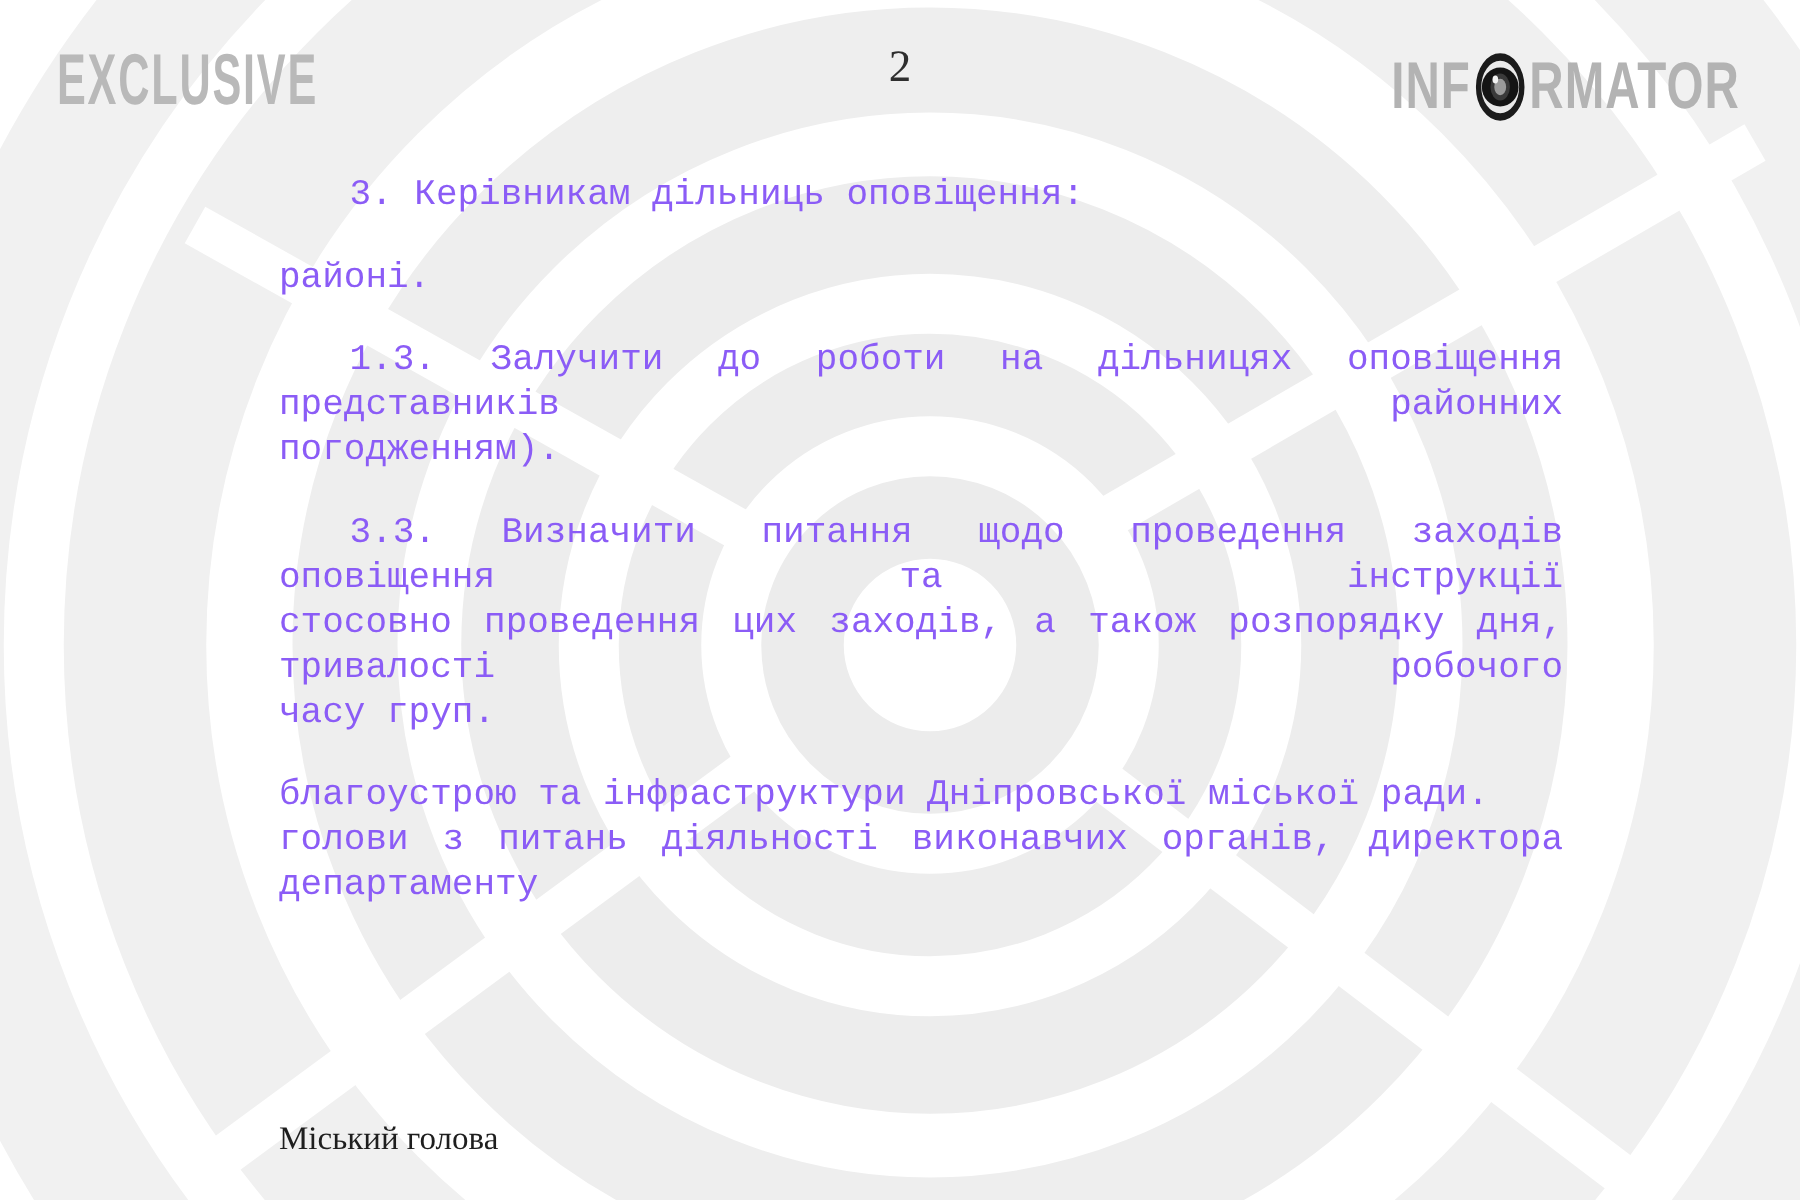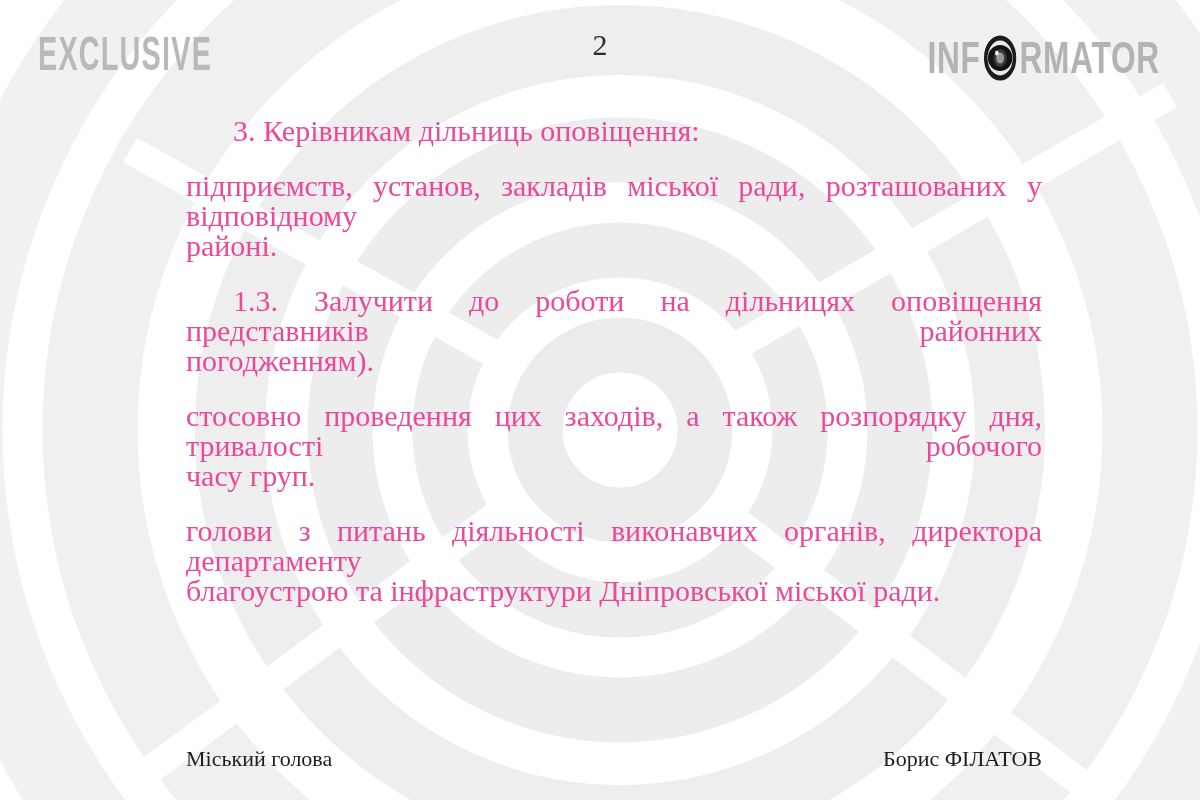--- a/index.html
+++ b/index.html
@@ -33,21 +33,21 @@
     font-family:"Liberation Sans", sans-serif;
     font-weight:600;font-size:44px;line-height:48px;
     letter-spacing:1px;color:#b3b3b3;
     transform:scaleX(0.72);transform-origin:right top;
     white-space:nowrap;
   }
   .brand-informator .eye{flex:0 0 auto;display:block;margin:0 1px;}
   
   .doc{
     position:absolute;left:186px;top:116px;width:856px;z-index:1;
-    font-size:30px;line-height:30px;color:#ec4899;
+    font-size:24px;line-height:30px;color:#8b5cf6;font-family:Liberation Mono, monospace;
   }
   .para{margin:0 0 25px 0;}
   .line{text-align:justify;text-align-last:justify;}
   .line.first{text-indent:47px;}
   .line.last{text-align-last:left;}
   .signature{
     position:absolute;left:186px;top:746px;width:856px;z-index:1;
     display:flex;justify-content:space-between;align-items:baseline;
     font-size:22px;color:#1e1e1e;
   }
@@ -88,37 +88,36 @@
   <span>RMATOR</span>
 </div>
 
 <div class="doc">
 
   <div class="para">
     <div class="line first last">3. Керівникам дільниць оповіщення:</div>
   </div>
 
   <div class="para">
-    <div class="line">підприємств, установ, закладів міської ради, розташованих у відповідному</div>
     <div class="line last">районі.</div>
   </div>
 
   <div class="para">
     <div class="line first">1.3. Залучити до роботи на дільницях оповіщення представників районних</div>
     <div class="line last">погодженням).</div>
   </div>
 
   <div class="para">
+    <div class="line first">3.3. Визначити питання щодо  проведення заходів оповіщення та інструкції</div>
     <div class="line">стосовно проведення цих заходів, а також розпорядку дня, тривалості робочого</div>
     <div class="line last">часу груп.</div>
   </div>
 
   <div class="para">
+    <div class="line last">благоустрою та інфраструктури Дніпровської міської ради.</div>
     <div class="line">голови з питань діяльності виконавчих органів, директора департаменту</div>
-    <div class="line last">благоустрою та інфраструктури Дніпровської міської ради.</div>
   </div>
 
 </div>
 
 <div class="signature">
   <span>Міський голова</span>
-  <span>Борис ФІЛАТОВ</span>
 </div>
 
 </body></html>

